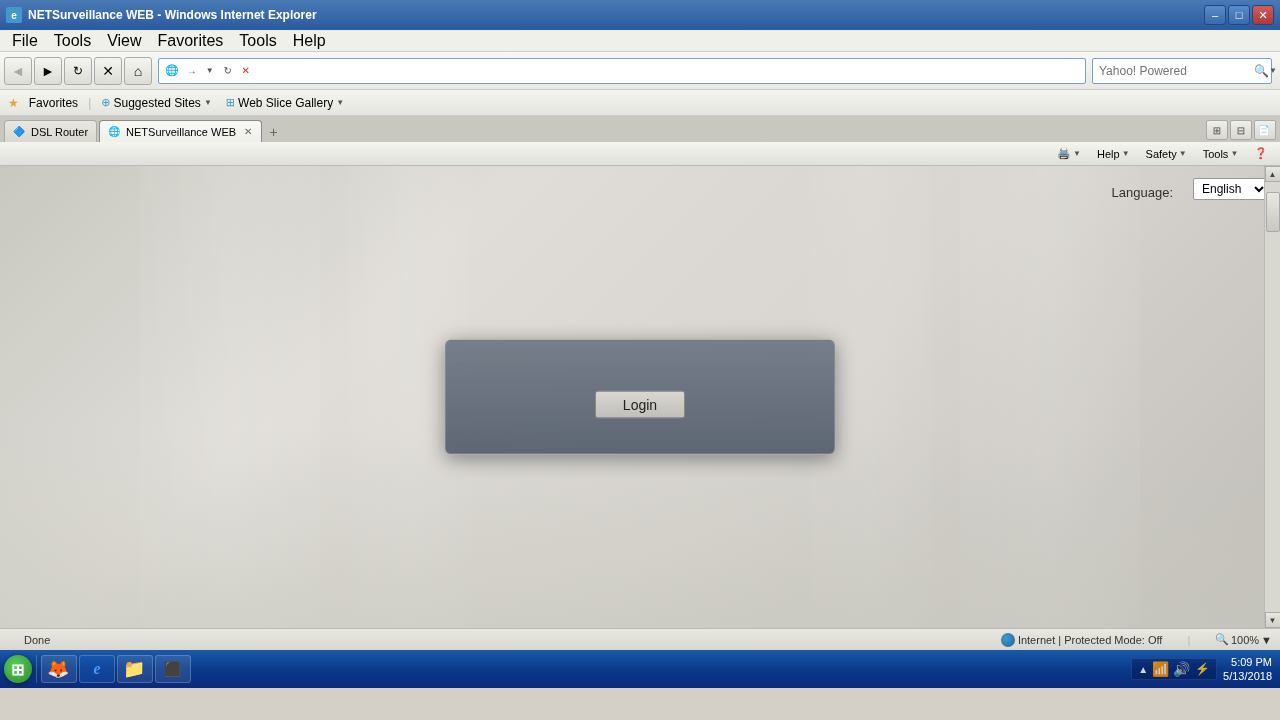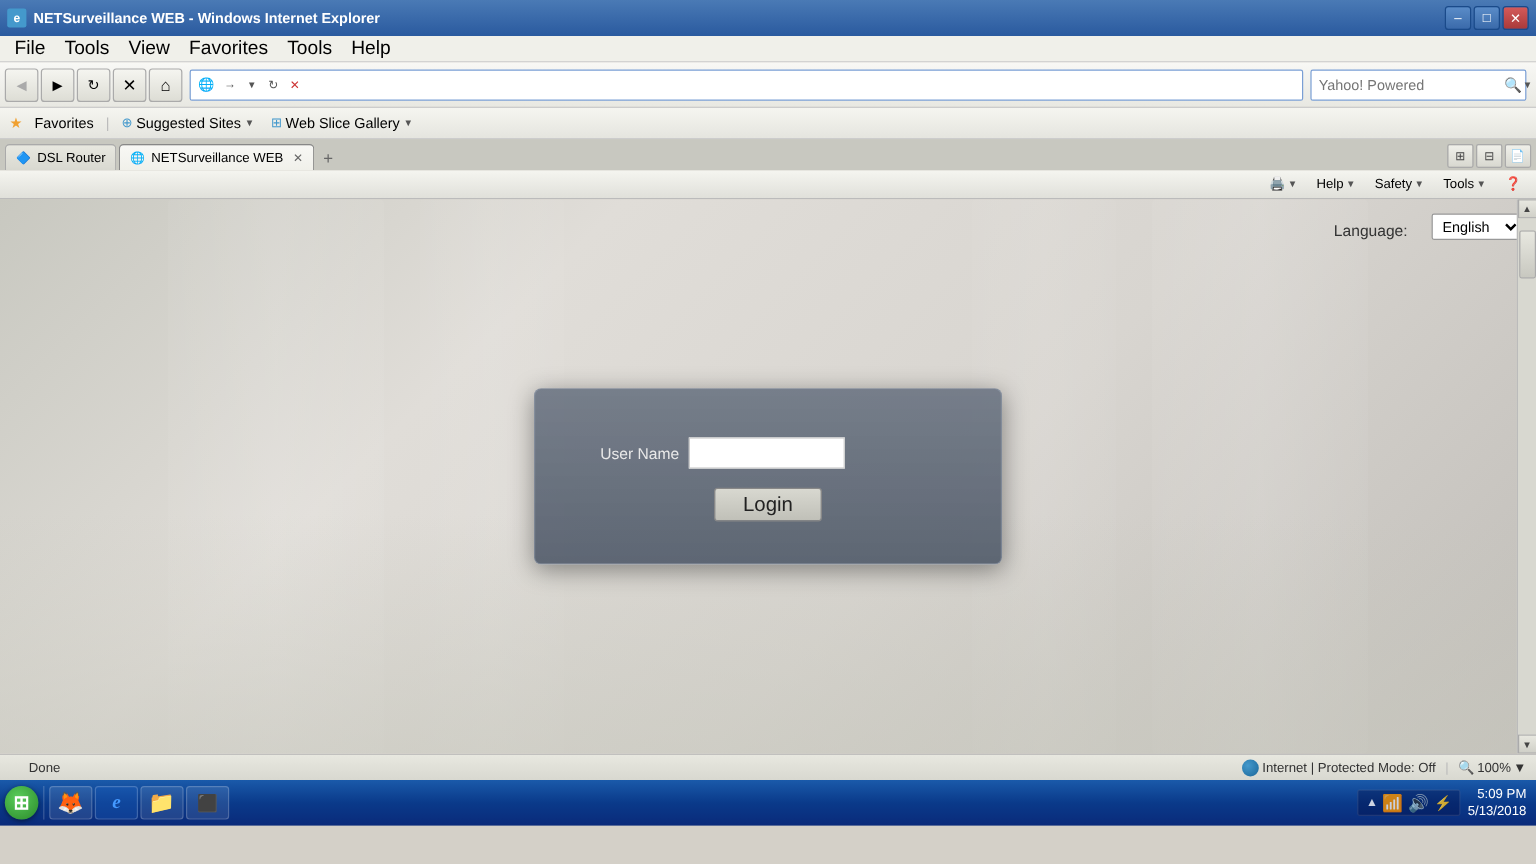--- a/index.html
+++ b/index.html
@@ -260,37 +260,37 @@
       font-size: 12px;
       font-weight: bold;
     }
     .login-btn-row { display: flex; justify-content: center; margin-top: 10px; }
     #login-btn {
       width: 90px; height: 28px;
       background: linear-gradient(to bottom, #d8d8d0 0%, #c0c0b8 100%);
       border: 1px solid #888;
       border-radius: 3px;
       cursor: pointer;
-      font-size: 17px;
+      font-size: 14px;
       color: #222;
     }
 
     
     #status-bar {
       height: 22px;
       background: linear-gradient(to bottom, #e8e8e0 0%, #d8d8d0 100%);
       border-top: 1px solid #bbb;
       display: flex;
       align-items: center;
       padding: 0 8px;
       font-size: 11px;
       color: #333;
     }
     #status-text { flex: 1; margin-left: 16px; }
-    #status-right { display: flex; align-items: center; gap: 8px; }
+    #status-right { display: flex; align-items: center; gap: 25px; }
     .status-indicator { display: flex; align-items: center; gap: 3px; }
     .status-globe { width: 14px; height: 14px; border-radius: 50%; background: radial-gradient(circle at 35% 35%, #4499cc, #1a6699); display: inline-block; }
     .zoom-control { display: flex; align-items: center; gap: 2px; cursor: pointer; }
 
     
     #taskbar {
       height: 38px;
       background: linear-gradient(to bottom, #1a5aaa 0%, #0a3a8a 50%, #0a2a7a 100%);
       display: flex;
       align-items: center;
@@ -465,24 +465,20 @@
     <select id="language-select">
       <option>English</option>
       <option>Chinese</option>
       <option>Spanish</option>
       <option>French</option>
       <option>German</option>
     </select>
   </div>
 
   <div id="login-dialog">
-    <div class="form-row">
-      <label class="form-label">User Name</label>
-      <input class="form-input" type="text" style="">
-    </div>
     <div class="login-btn-row">
       <button id="login-btn">Login</button>
     </div>
   </div>
 
   <div id="scrollbar">
     <div class="scroll-btn">▲</div>
     <div class="scroll-track">
       <div class="scroll-thumb"></div>
     </div>

